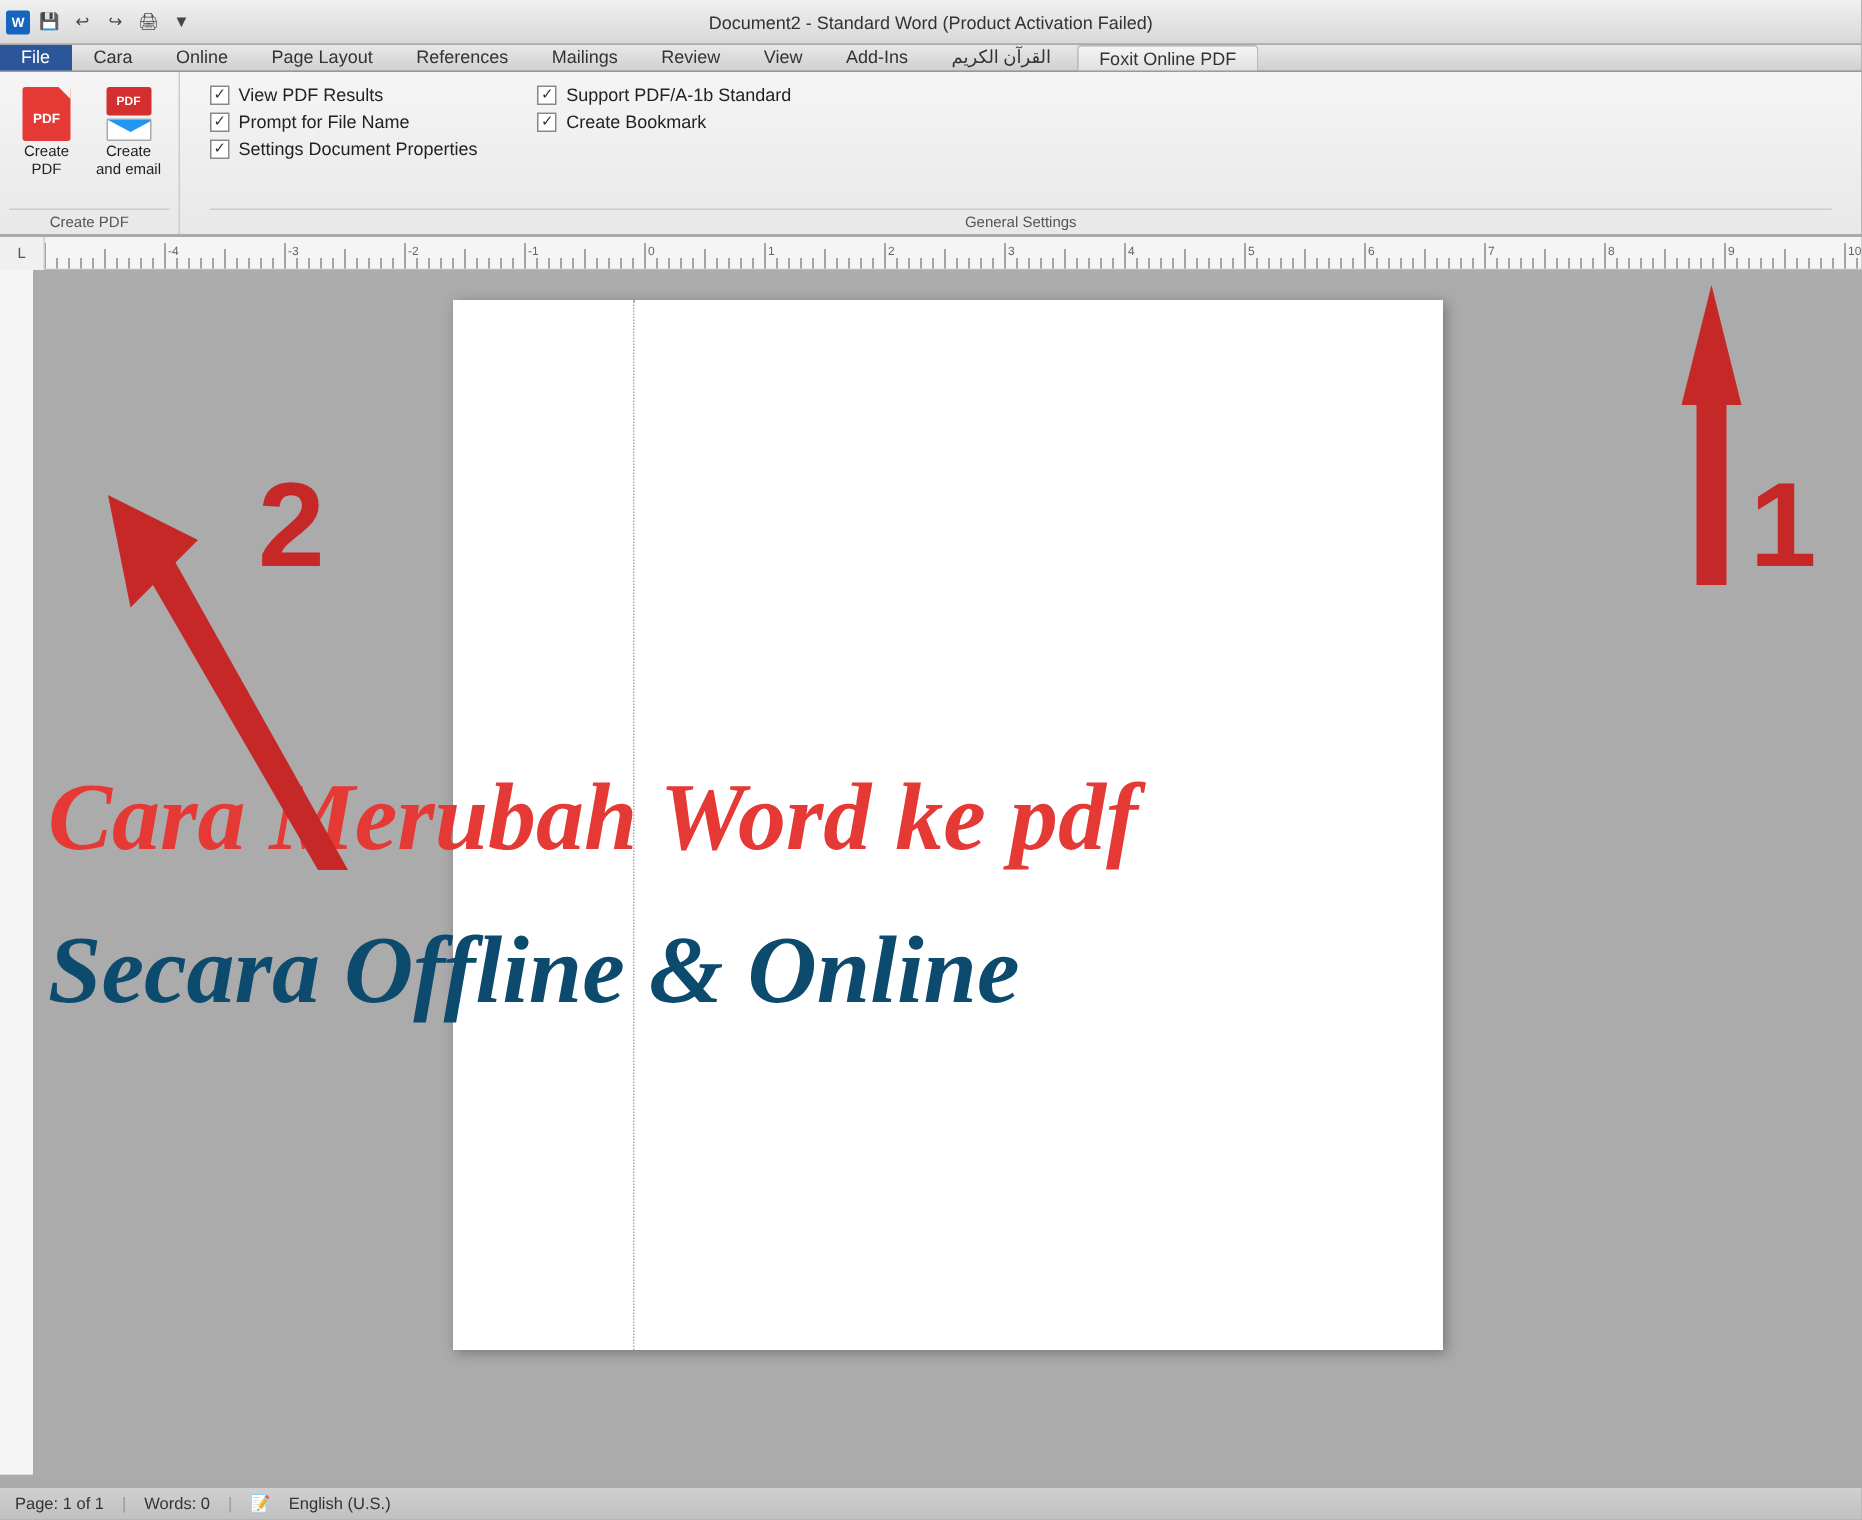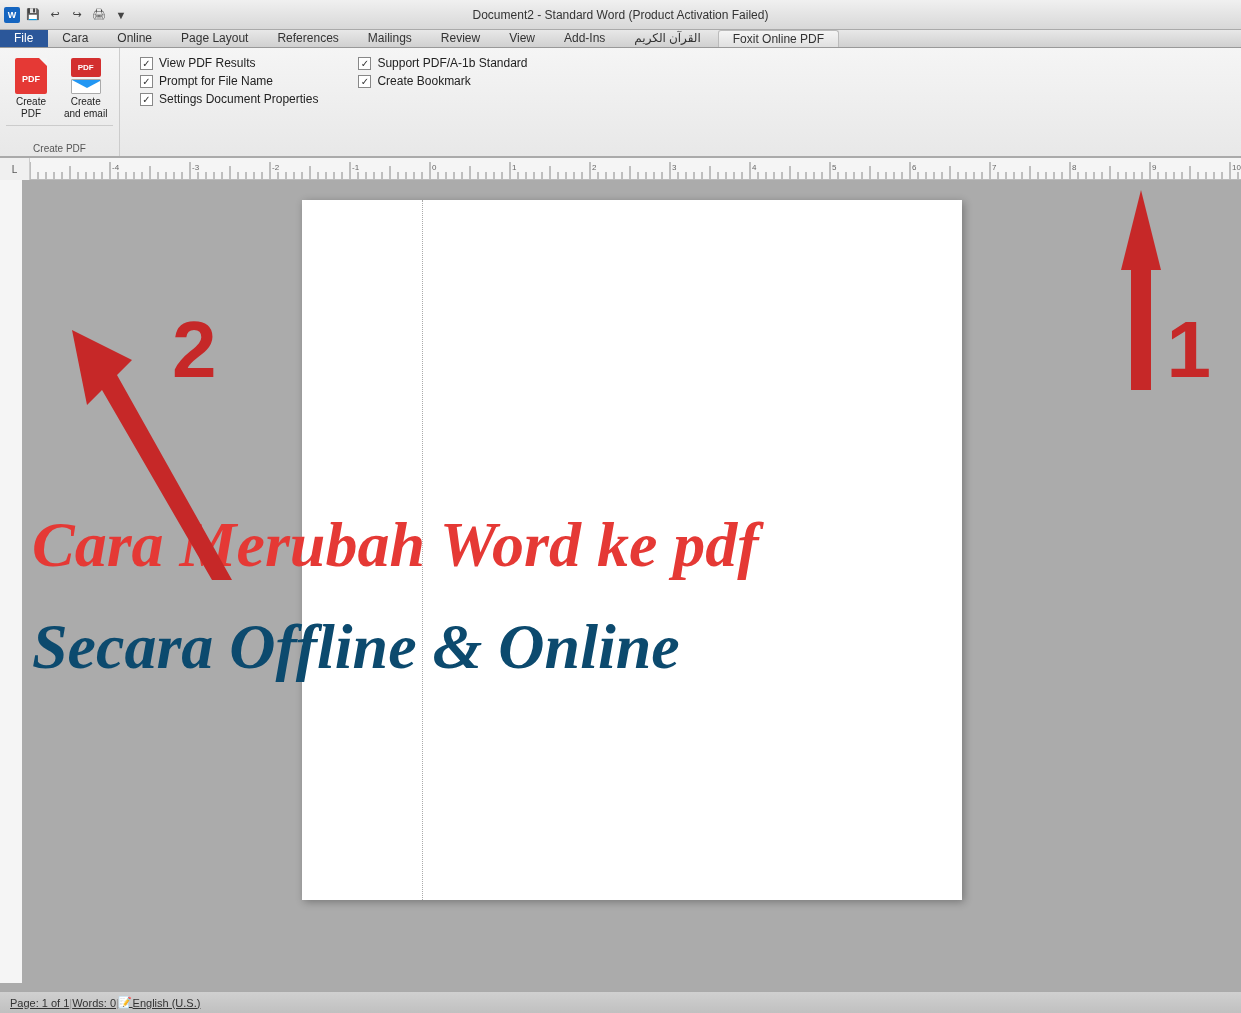--- a/index.html
+++ b/index.html
@@ -92,21 +92,21 @@
       gap: 4px;
       flex: 1;
       align-items: flex-start;
       padding-top: 4px;
     }
     .ribbon-group-label {
       font-size: 10px;
       color: #555;
       text-align: center;
       border-top: 1px solid #ccc;
-      padding-top: 17px;
+      padding-top: 3px;
       margin-top: auto;
     }
 
     .ribbon-btn {
       display: flex;
       flex-direction: column;
       align-items: center;
       cursor: pointer;
       padding: 2px 4px;
       border-radius: 3px;
@@ -272,28 +272,27 @@
     }
 
     
     .status-bar {
       height: 22px;
       background: linear-gradient(to bottom, #d0d0d0, #c0c0c0);
       border-top: 1px solid #aaa;
       display: flex;
       align-items: center;
       padding: 0 10px;
-      gap: 0;
+      gap: 12px;
       font-size: 11px;
       color: #333;
       position: absolute;
       bottom: 0;
       left: 0;
       right: 0;
-      text-decoration: underline;
     }
     .status-divider {
       color: #999;
     }
 
     
     .ruler-h-svg {
       width: 100%;
       height: 22px;
     }
@@ -376,20 +375,21 @@
         <label class="checkbox-row">
           <div class="checkbox-box">✓</div>
           <span>Support PDF/A-1b Standard</span>
         </label>
         <label class="checkbox-row">
           <div class="checkbox-box">✓</div>
           <span>Create Bookmark</span>
         </label>
       </div>
     </div>
+    <div class="settings-group-label" style="margin-top: auto;">General Settings</div>
   </div>
 </div>
 
 <div class="ruler-row">
   <div class="ruler-corner">L</div>
   <div class="ruler-h">
     <svg class="ruler-h-svg" xmlns="http://www.w3.org/2000/svg">
 
       <rect width="100%" height="100%" fill="#f5f5f5"></rect>
 

